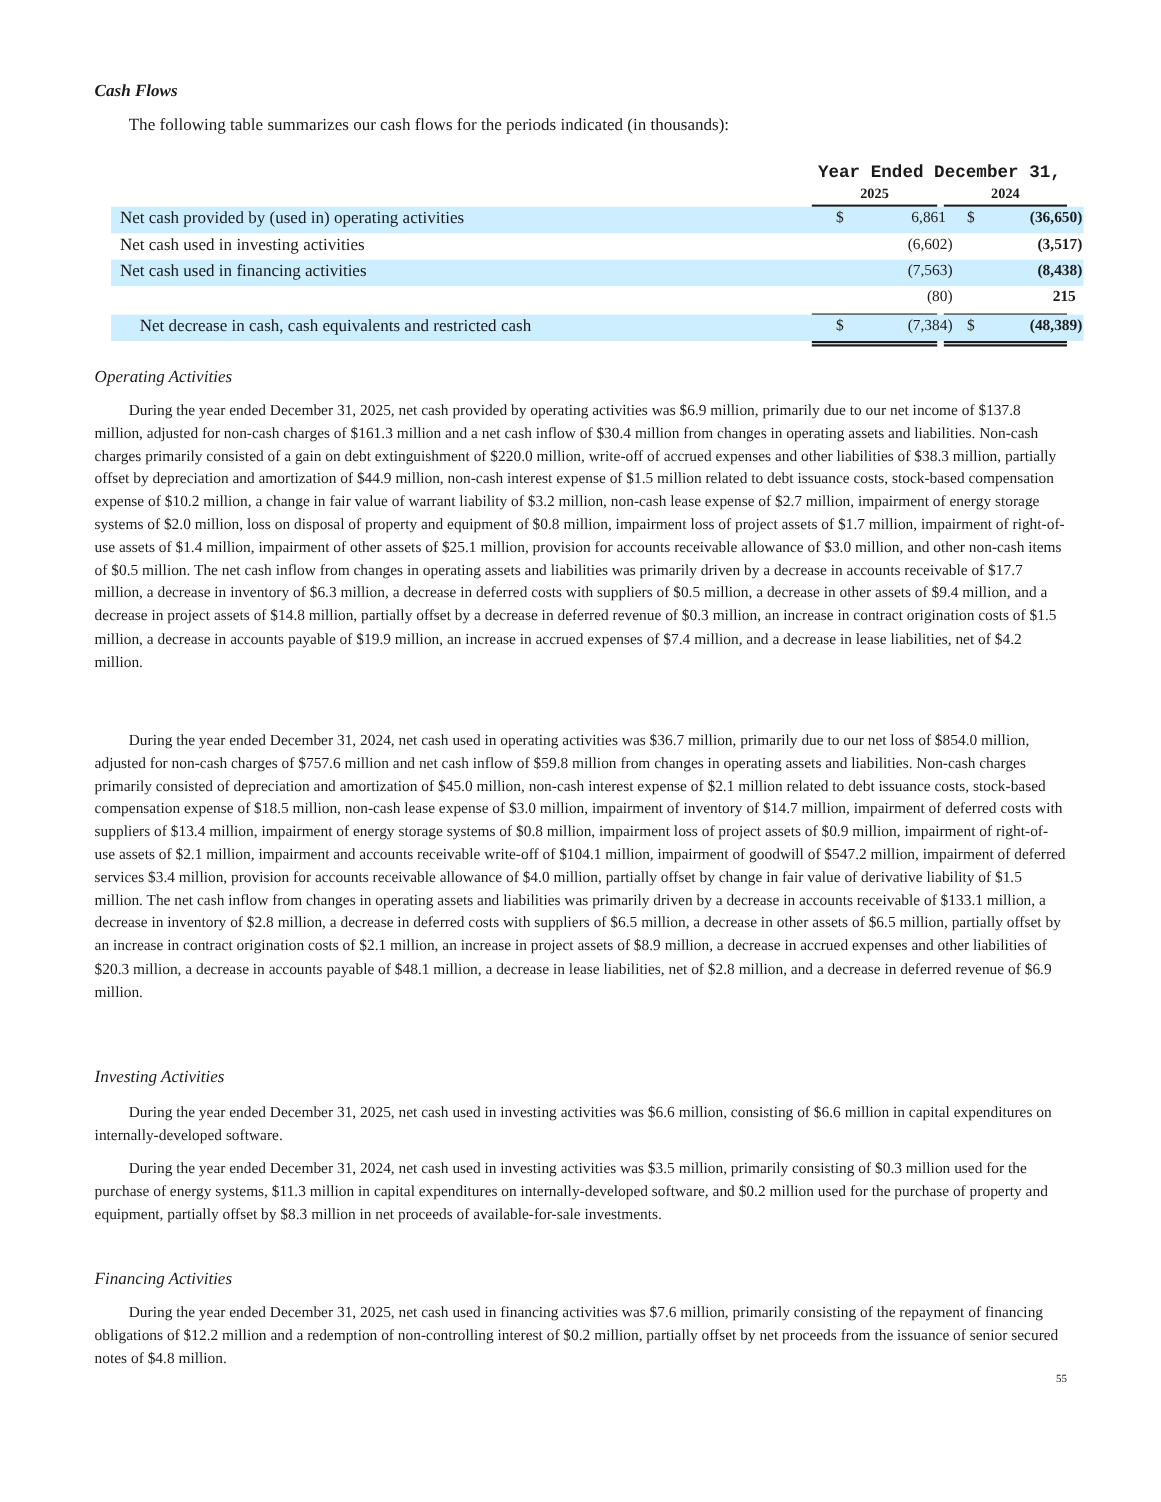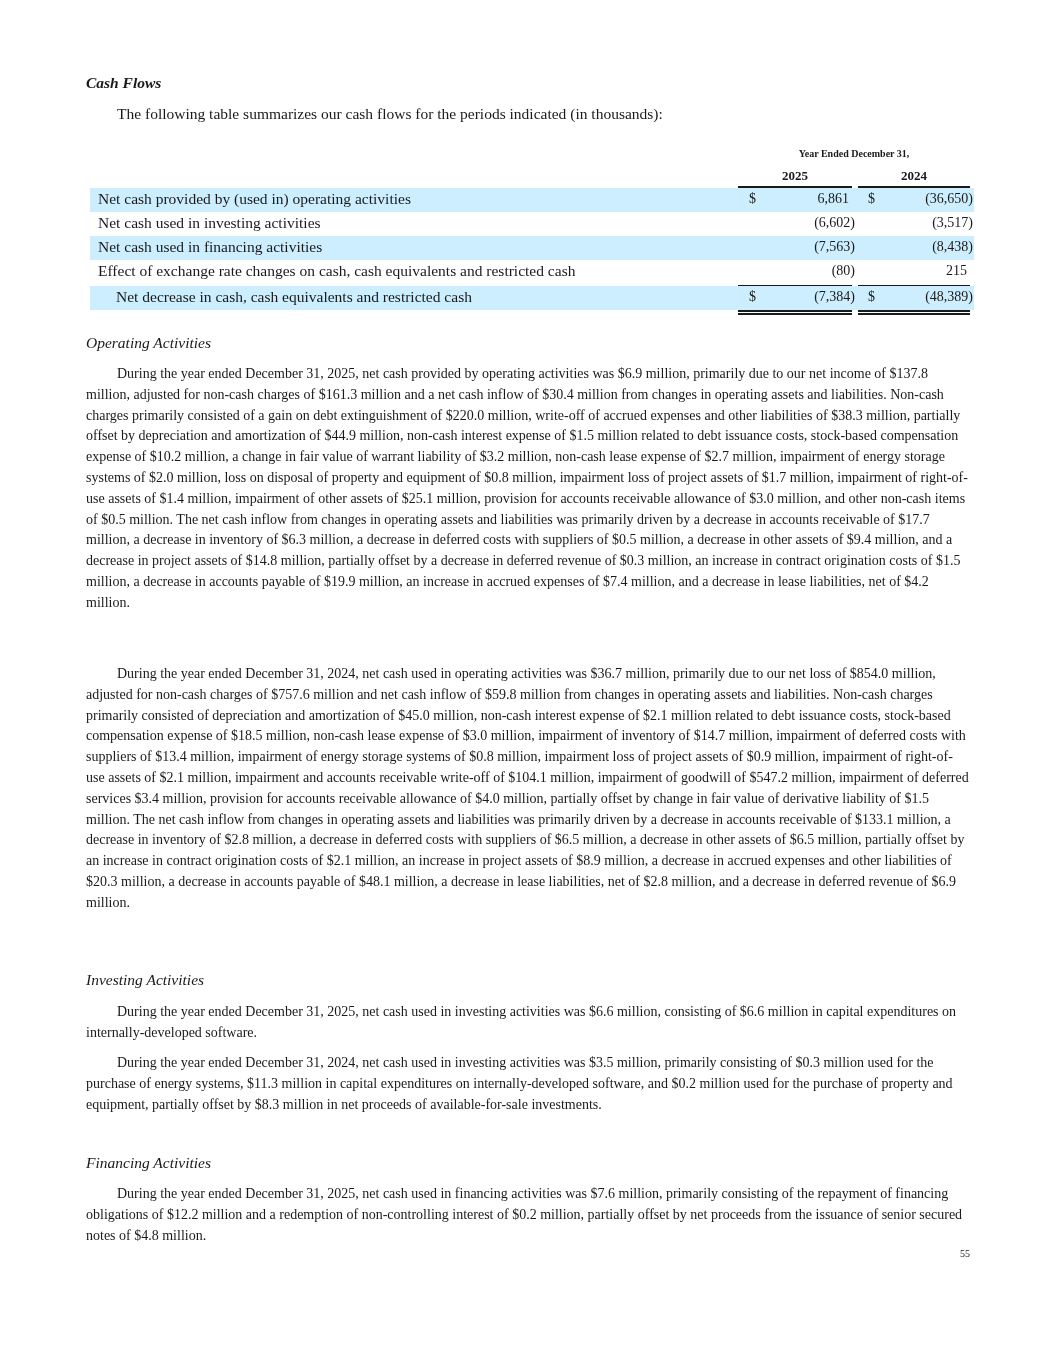--- a/index.html
+++ b/index.html
@@ -14,41 +14,41 @@
     font-weight: bold; font-style: italic; font-size: 15.5px; text-align: right;
   }
   .intro {
     position: absolute; top: 105px; left: 0; width: 884px;
     font-size: 15.5px; text-indent: 31px;
   }
   
   .cf-table { position: absolute; top: 148px; left: 0; width: 884px; }
   .hdr-year {
     position: absolute; top: 0; left: 652px; width: 232px; text-align: center;
-    font-weight: bold; font-size: 10px;
+    font-weight: bold; font-size: 16px; font-family: Liberation Mono, monospace;
   }
   .hdr-col { position: absolute; top: 20px; font-weight: bold; font-size: 13px; text-align: center; }
   .hdr-col.c1 { left: 652px; width: 114px; }
   .hdr-col.c2 { left: 772px; width: 112px; }
   .hdr-rule { position: absolute; top: 38px; height: 2px; background: #1a1a1a; }
   .hdr-rule.c1 { left: 652px; width: 114px; }
   .hdr-rule.c2 { left: 772px; width: 112px; }
   .row {
-    position: absolute; left: 4px; width: 884px; height: 24px;
+    position: absolute; left: 15px; width: 884px; height: 24px;
     font-size: 15.5px;
   }
   .row.shade { background: #cdeeff; }
   .row .label { position: absolute; left: 8px; top: 2px; white-space: nowrap; }
   .row .label.indent { left: 26px; }
   .row .dollar { position: absolute; top: 3px; font-size: 14px; }
   .row .dollar.c1 { left: 659px; }
   .row .dollar.c2 { left: 778px; }
   .row .val { position: absolute; top: 3px; text-align: right; font-size: 14px; white-space: nowrap; }
   .row .val.c1 { left: 652px; width: 113px; }
-  .row .val.c2 { left: 772px; width: 111px; }
+  .row .val.c2 { left: 772px; width: 111px; font-weight: bold; }
   .row .val.pos { padding-right: 6px; box-sizing: border-box; }
   .top-rule { position: absolute; height: 1px; background: #1a1a1a; }
   .dbl-rule { position: absolute; height: 5px; border-top: 2px solid #1a1a1a; border-bottom: 2px solid #1a1a1a; box-sizing: border-box; }
   
   .subhead { position: absolute; left: 0; font-style: italic; font-size: 15.5px; }
   .para {
     position: absolute; left: 0; width: 884px; font-size: 14px;
     line-height: 20.8px; text-indent: 31px; text-align: left;
   }
   .page-num { position: absolute; top: 1248px; left: 0; width: 884px; text-align: right; font-size: 10px; }
@@ -82,21 +82,20 @@
       <span class="val c2">(3,517)</span>
     </div>
 
     <div class="row shade" style="top:88px">
       <span class="label">Net cash used in financing activities</span>
       <span class="val c1">(7,563)</span>
       <span class="val c2">(8,438)</span>
     </div>
 
     <div class="row" style="top:112px">
-      <span class="label">Effect of exchange rate changes on cash, cash equivalents and restricted cash</span>
       <span class="val c1">(80)</span>
       <span class="val c2 pos">215</span>
     </div>
 
     <div class="row shade" style="top:138px">
       <span class="label indent">Net decrease in cash, cash equivalents and restricted cash</span>
       <span class="dollar c1">$</span>
       <span class="val c1">(7,384)</span>
       <span class="dollar c2">$</span>
       <span class="val c2">(48,389)</span>

